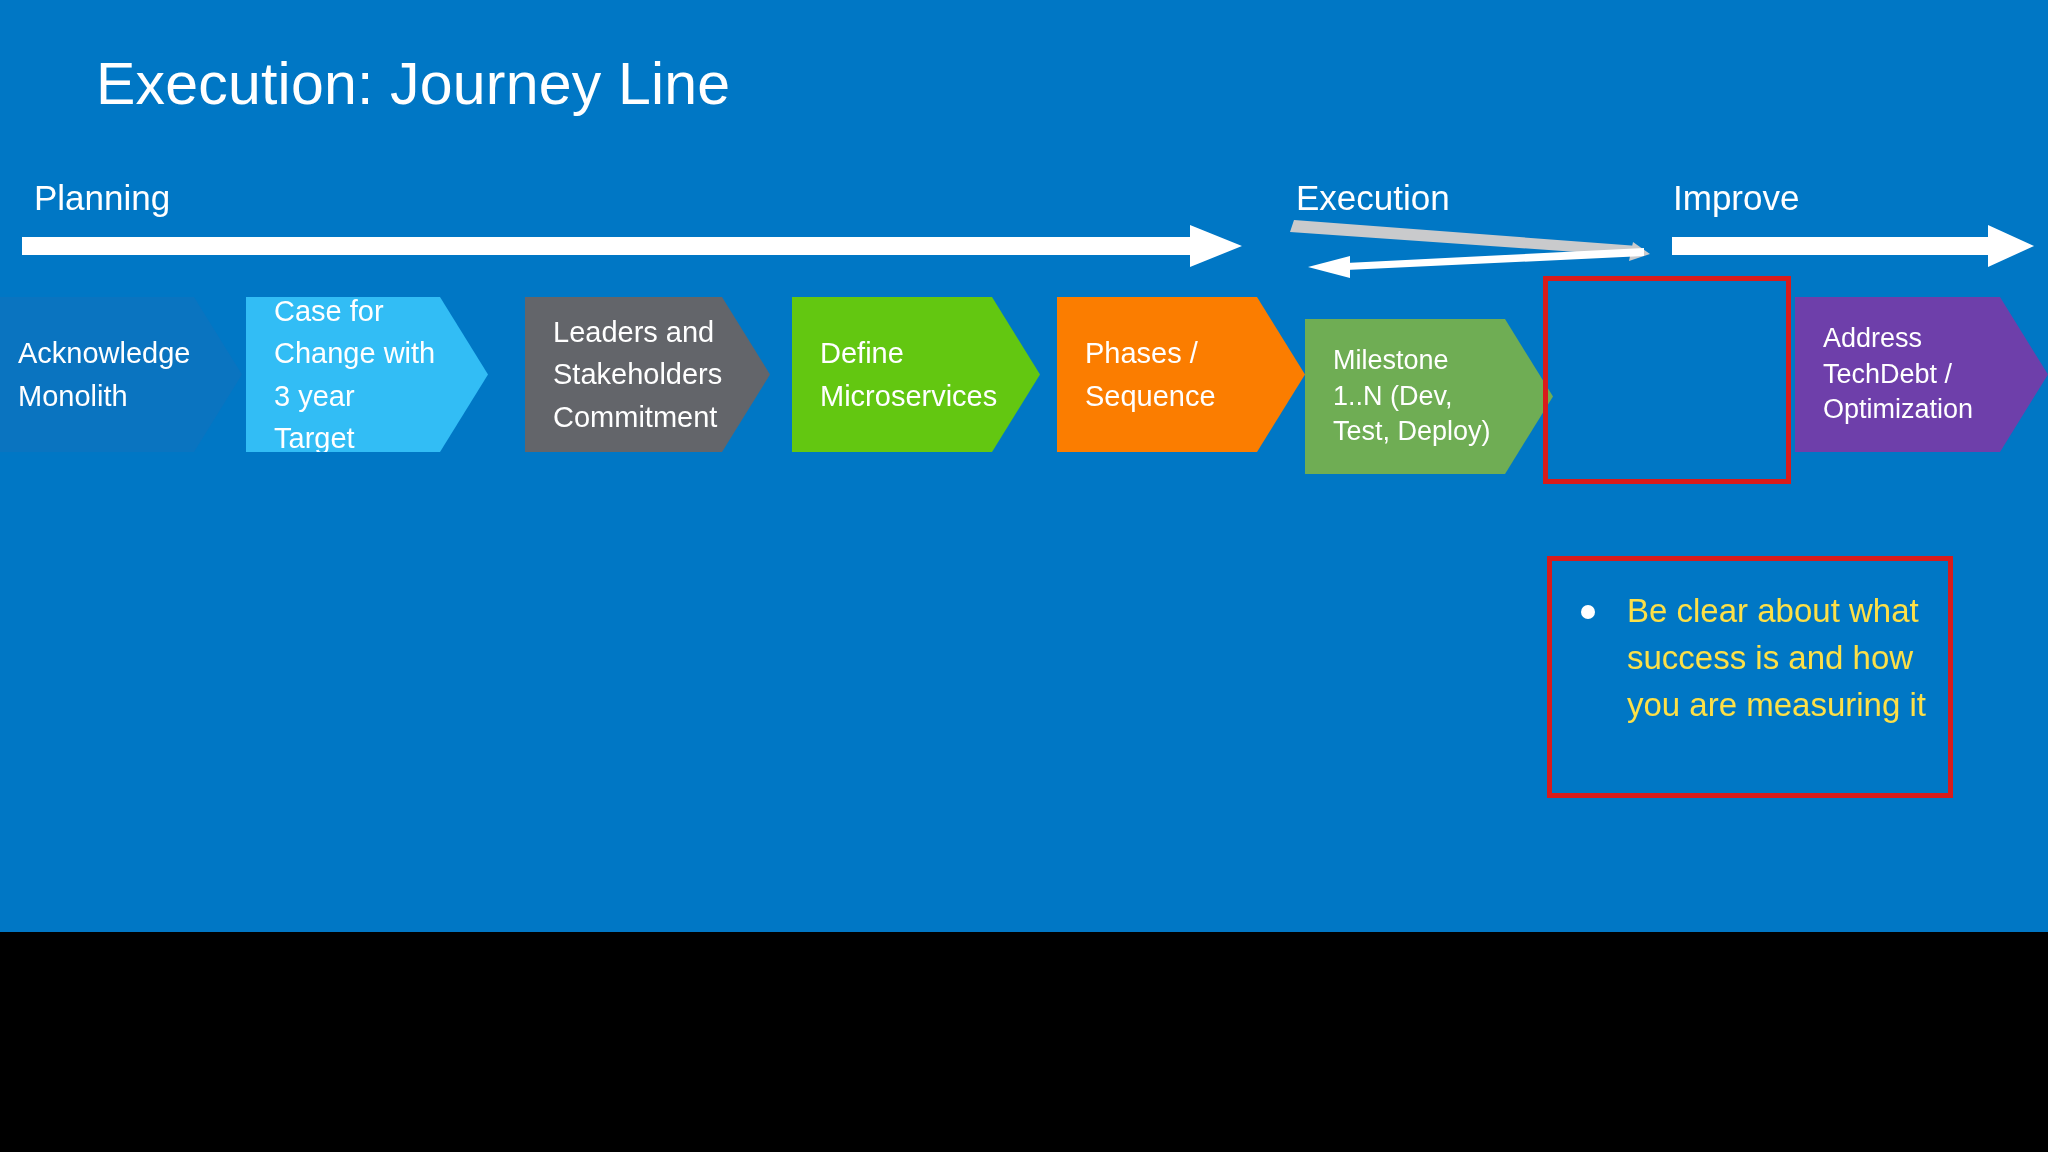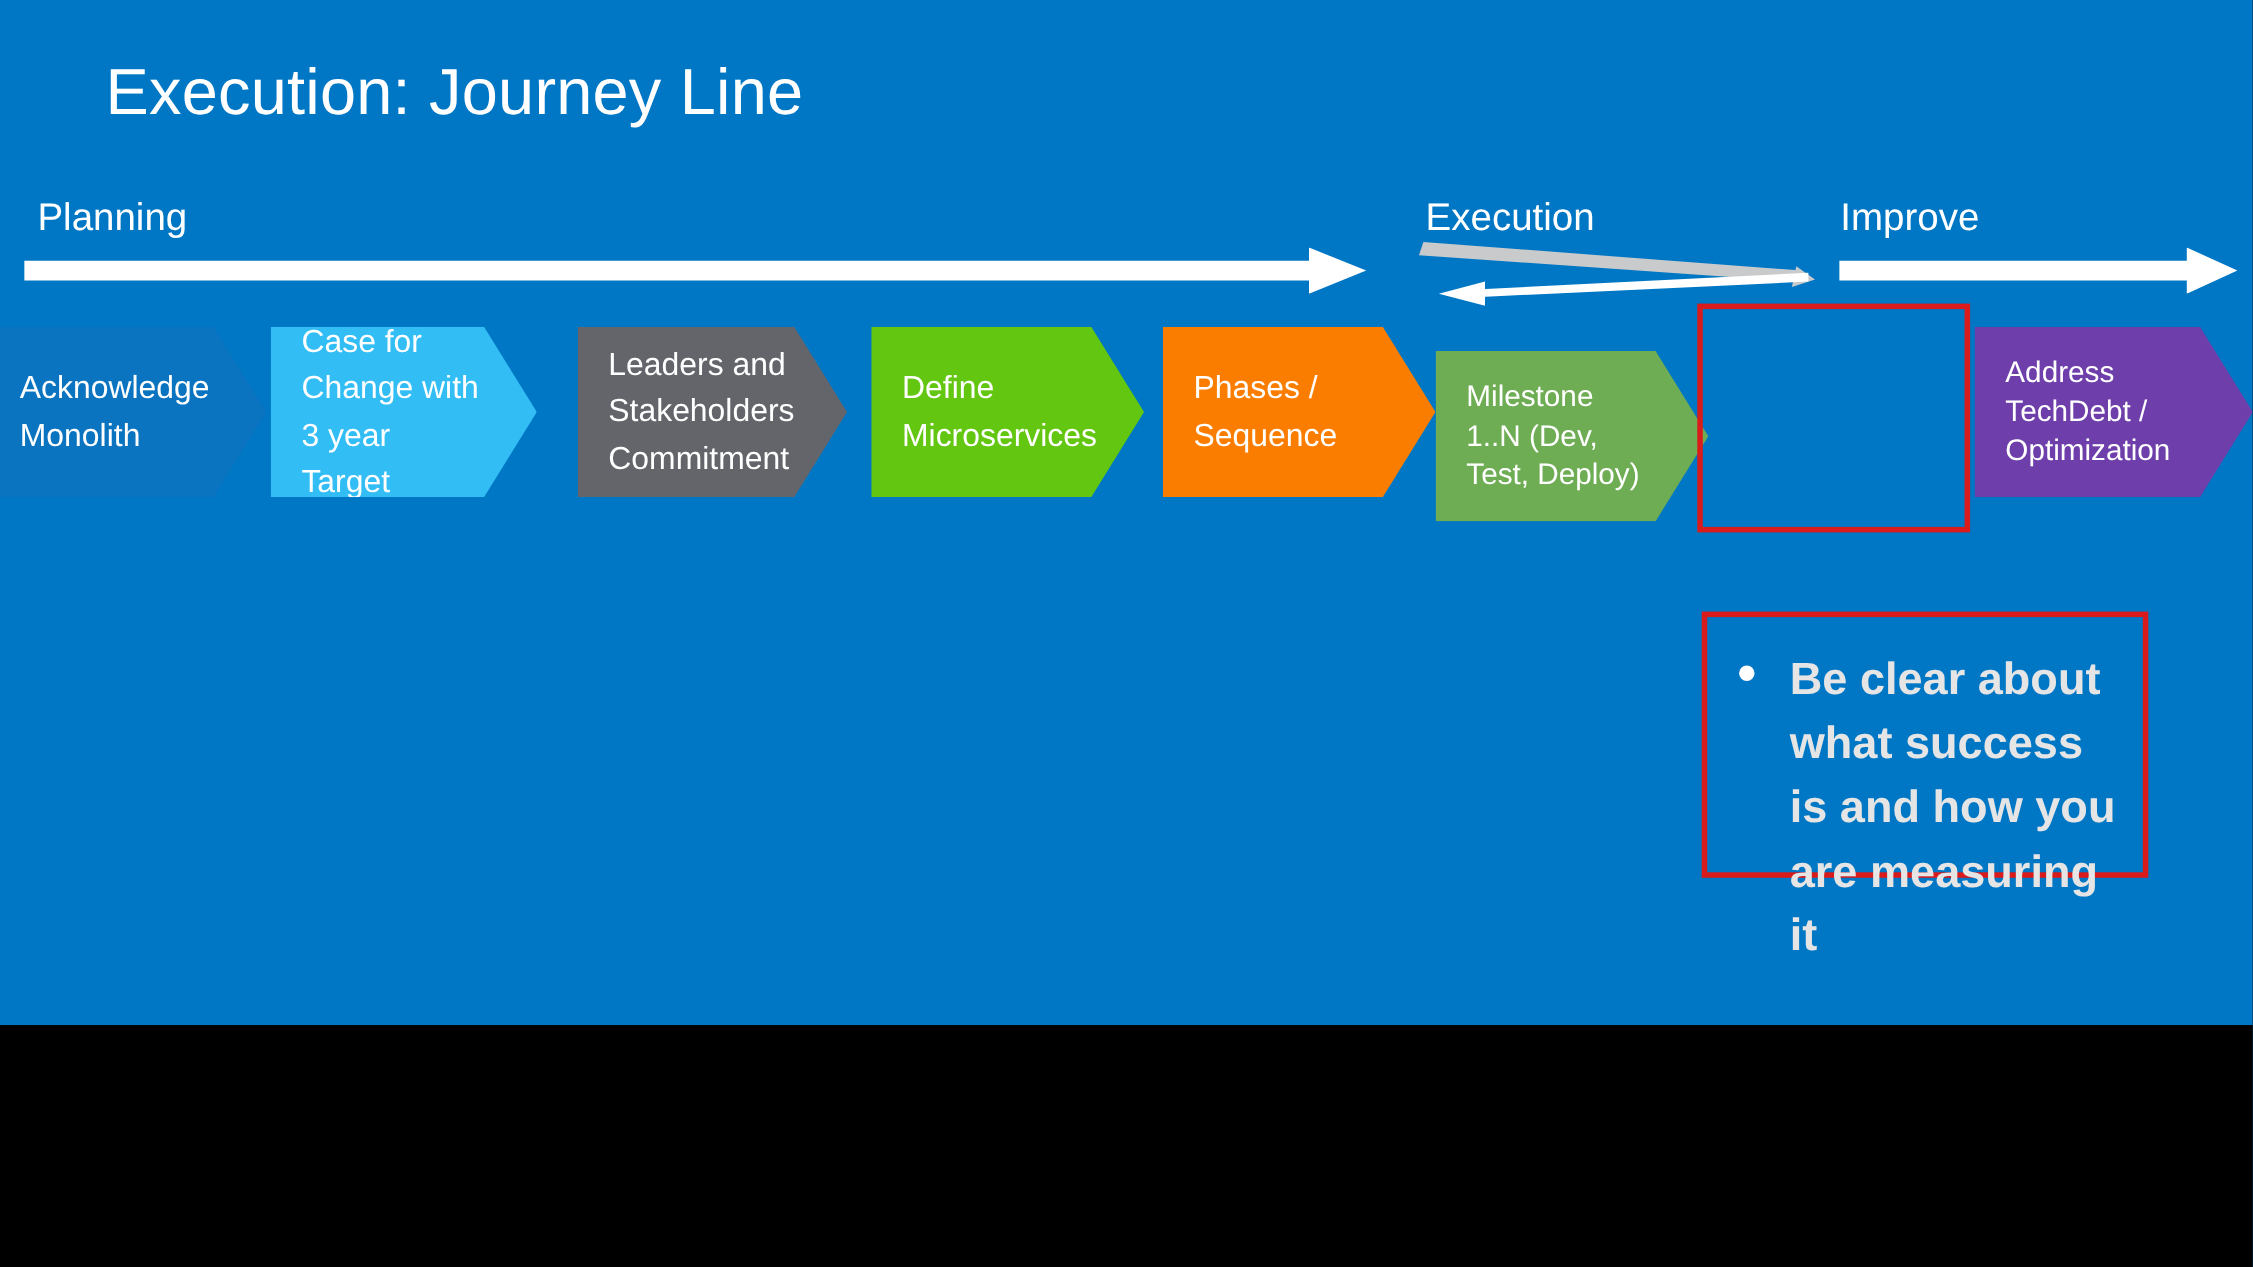--- a/index.html
+++ b/index.html
@@ -96,24 +96,24 @@
   .callout-bullet {
     width: 14px;
     height: 14px;
     border-radius: 50%;
     background: #ffffff;
     flex: 0 0 auto;
     margin-top: 17px;
     margin-right: 32px;
   }
   .callout-text {
-    font-size: 41px;
+    font-size: 33px;
     line-height: 1.42;
-    color: #e5e5e5;
-    font-weight: 700;
+    color: #fde047;
+    font-weight: 400;
   }
 
   
   .brand-logo {
     position: absolute;
     left: 100px;
     top: 1085px;
     font-size: 34px;
     letter-spacing: 1px;
     color: #2F6FAF;

